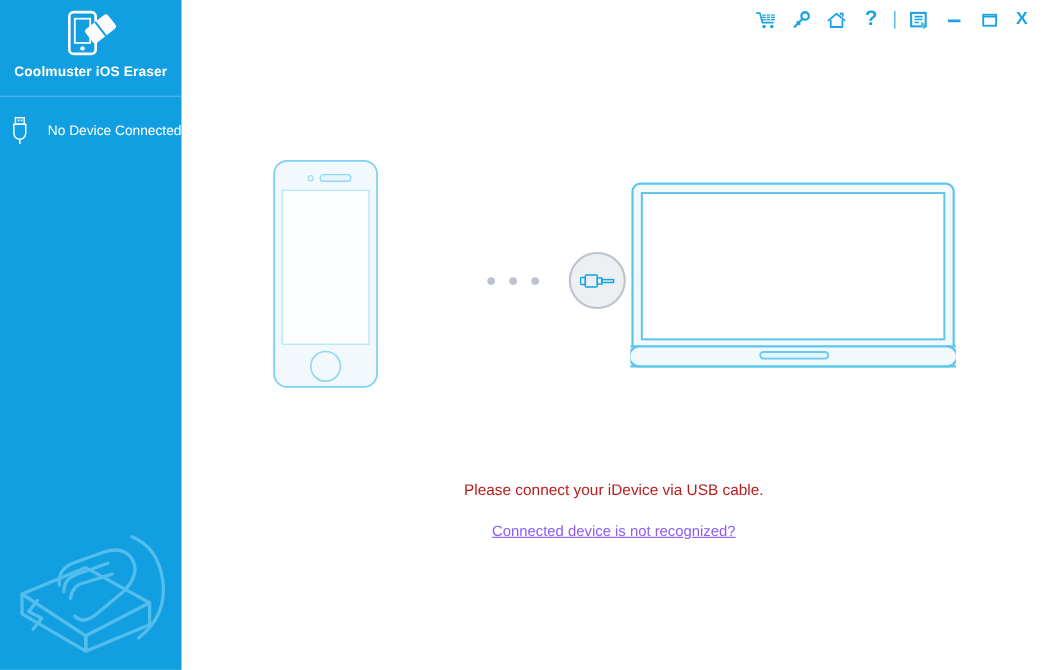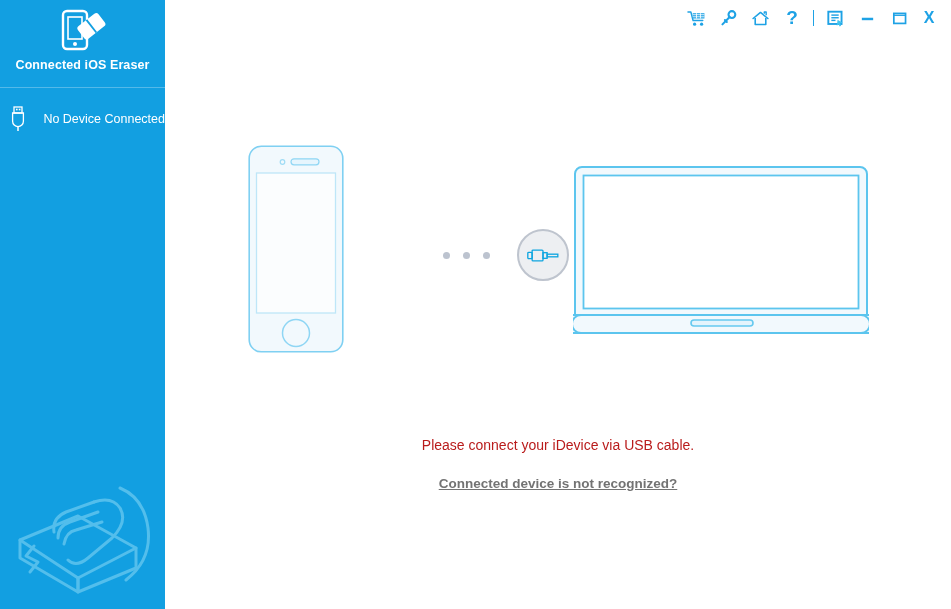--- a/index.html
+++ b/index.html
@@ -148,23 +148,23 @@
     color: #b91c1c;
     font-size: 14px;
   }
   #not-recognized-link {
     position: absolute;
     left: 0; top: 474px;
     width: 786px;
     text-align: center;
   }
   #not-recognized-link a {
-    color: #737373;
+    color: #8b5cf6;
     font-size: 13.5px;
-    font-weight: bold;
+    font-weight: normal;
     text-decoration: underline;
     cursor: pointer;
   }
 </style>
 </head>
 <body>
 
 <div id="app">
 
   <div id="sidebar">
@@ -174,21 +174,21 @@
         <svg viewBox="0 0 48 44" width="48" height="44" fill="none">
           <rect x="4" y="3" width="24" height="38" rx="4" ry="4" stroke="#ffffff" stroke-width="2.4" fill="none"></rect>
           <rect x="9" y="9" width="14" height="22" fill="none" stroke="#ffffff" stroke-width="1.6"></rect>
           <circle cx="16" cy="36" r="2" fill="#ffffff"></circle>
           <g transform="rotate(-38 33 19)">
             <rect x="20" y="10" width="26" height="16" rx="3" ry="3" fill="#ffffff"></rect>
             <line x1="33" y1="10" x2="33" y2="26" stroke="#129FE1" stroke-width="1.8"></line>
           </g>
         </svg>
       </span>
-      <div id="brand-title">Connected iOS Eraser</div>
+      <div id="brand-title">Coolmuster iOS Eraser</div>
     </div>
 
     <div id="sidebar-divider"></div>
 
     <div id="device-status">
       <span class="usb-icon">
         <svg viewBox="0 0 16 26" width="16" height="26" fill="none">
           <rect x="4" y="1" width="8" height="6" stroke="#ffffff" stroke-width="1.3" fill="none"></rect>
           <rect x="6" y="2.7" width="1.6" height="1.6" fill="#ffffff"></rect>
           <rect x="8.8" y="2.7" width="1.6" height="1.6" fill="#ffffff"></rect>

